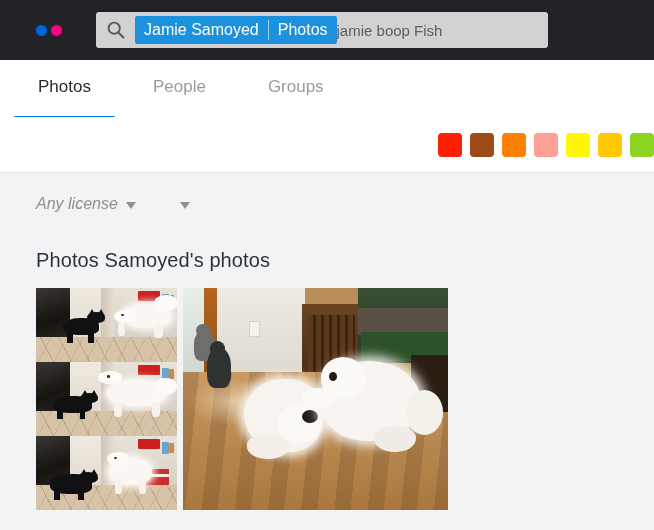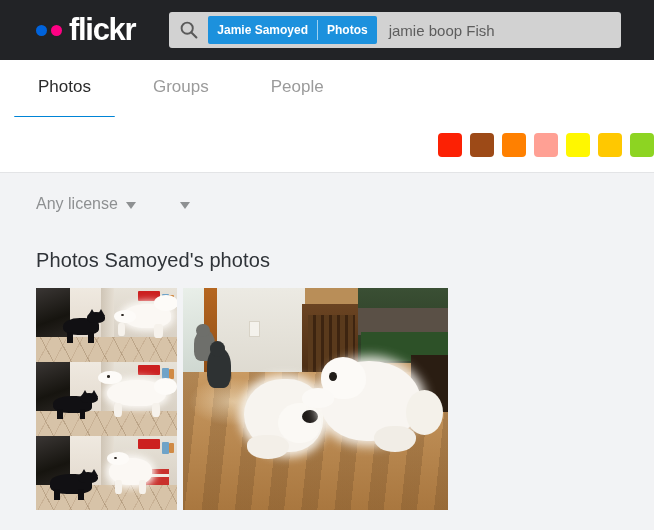--- a/index.html
+++ b/index.html
@@ -33,28 +33,28 @@
     padding:0 8px 0 10px;
   }
   .search-icon { width:20px; height:20px; flex:0 0 auto; margin-right:9px; }
   .search-icon svg { display:block; }
   .token {
     background:#1c91dd; border-radius:2px; height:28px;
     display:flex; align-items:center; padding:0 9px;
     flex:0 0 auto;
   }
   .token-text {
-    color:#fff; font-size:12px; line-height:1; white-space:nowrap;font-weight:bold;
+    color:#fff; font-size:16px; line-height:1; white-space:nowrap;
   }
   .token-sep {
     width:1px; height:20px; background:#9fd1f0;
     margin:0 9px; flex:0 0 auto;
   }
   .query-text {
-    color:#5d5d5d; font-size:15px; margin-left:12px; white-space:nowrap;
+    color:#5d5d5d; font-size:15px; white-space:nowrap;
   }
 
   
   .tabs-wrap { background:#fff; height:57px; position:relative; }
   .tabs { display:flex; height:100%; align-items:flex-start; padding-top:18px; }
   .tab {
     position:relative; height:39px; cursor:pointer;
     display:flex; justify-content:center;
     padding:0 24px; margin-left:14px;
   }
@@ -78,21 +78,21 @@
   .swatch {
     width:24px; height:24px; border-radius:4px;
     flex:0 0 auto; cursor:pointer;
   }
 
   
   .filters {
     height:62px; display:flex; align-items:center;
     padding-left:36px; gap:44px;
   }
-  .filter { display:flex; align-items:center; gap:8px; cursor:pointer; }
+  .filter { display:flex; align-items:center; gap:8px; cursor:pointer;font-style:italic; }
   .filter-label { font-size:16px; color:#8e9092; }
   .caret {
     width:0; height:0; border-left:5px solid transparent;
     border-right:5px solid transparent; border-top:7px solid #8e9092;
     position:relative; top:1px;
   }
 
   
   .section-title {
     font-size:20px; color:#2f3338; padding:14px 0 16px 36px;
@@ -234,21 +234,20 @@
 </head>
 <body style="background: rgb(242, 243, 245);">
 
 <div class="header" style="background: rgb(34, 35, 38);">
 
   <div class="logo">
     <span class="logo-dots">
       <span class="dot blue" style="background: rgb(0, 99, 220);"></span>
       <span class="dot pink" style="background: rgb(255, 0, 132);"></span>
     </span>
-    <span class="logo-word">flickr</span>
   </div>
 
   <div class="searchbar" style="background: rgb(210, 210, 210);">
     <span class="search-icon">
       <svg width="20" height="20" viewBox="0 0 20 20">
         <circle cx="8.2" cy="8.2" r="5.6" fill="none" stroke="#5a5a5a" stroke-width="1.9"></circle>
         <line x1="12.4" y1="12.4" x2="17.4" y2="17.4" stroke="#5a5a5a" stroke-width="2.1" stroke-linecap="round"></line>
       </svg>
     </span>
 
@@ -262,24 +261,24 @@
   </div>
 </div>
 
 <div class="tabs-wrap">
   <div class="tabs">
     <div class="tab active">
       <span class="tab-label">Photos</span>
       <span class="tab-underline" style="background: rgb(0, 132, 214);"></span>
     </div>
     <div class="tab">
-      <span class="tab-label">Groups</span>
+      <span class="tab-label">People</span>
     </div>
     <div class="tab">
-      <span class="tab-label">People</span>
+      <span class="tab-label">Groups</span>
     </div>
   </div>
 </div>
 
 <div class="swatch-wrap">
   <div class="swatches">
     <span class="swatch" style="background:#fc2104"></span>
     <span class="swatch" style="background:#9d4a17"></span>
     <span class="swatch" style="background:#ff8000"></span>
     <span class="swatch" style="background:#ffa094"></span>

